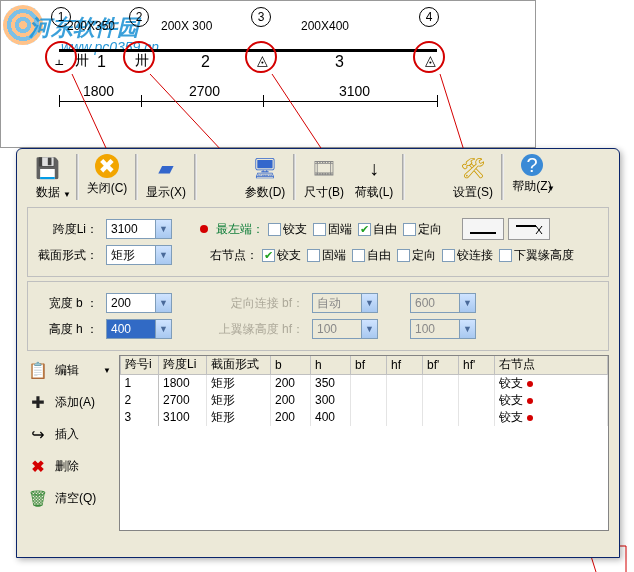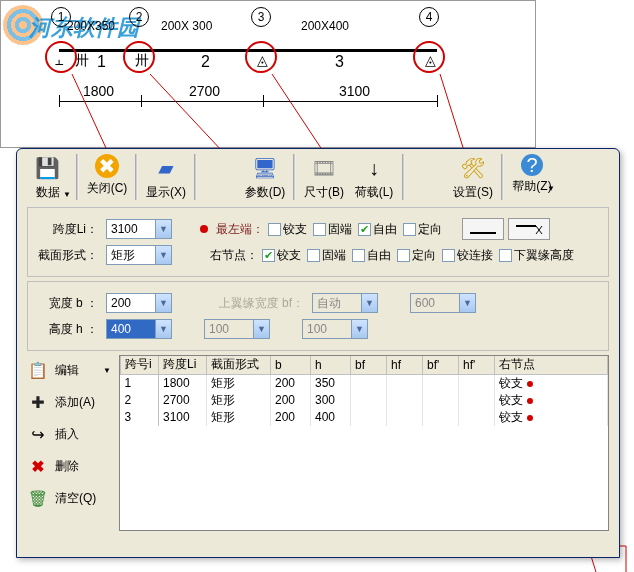--- a/index.html
+++ b/index.html
@@ -53,20 +53,21 @@
 .grid tr td:first-child{border-right:1px solid #c0c0c0}
 .red-dot{width:6px;height:6px;background:#d40000;border-radius:50%;display:inline-block;margin-left:4px}
 .sel{background:#316ac5;color:#fff}
 </style>
 </head>
 <body>
 
 <div class="diagram">
   <div class="wm-logo"></div>
   <div class="watermark">河东软件园</div>
+  <div class="watermark-url">www.pc0359.cn</div>
   <div class="beam-line"></div>
 
   <div class="circ" style="left:50px">1</div>
   <div class="circ" style="left:128px">2</div>
   <div class="circ" style="left:250px">3</div>
   <div class="circ" style="left:418px">4</div>
 
   <div class="sec-txt" style="left:66px">200X350</div>
   <div class="sec-txt" style="left:160px">200X 300</div>
   <div class="sec-txt" style="left:300px">200X400</div>
@@ -153,21 +154,21 @@
 
   <div class="panel">
     <div class="row">
       <label>跨度Li：</label>
       <div class="combo">
           <input style="width: 48px;" value="3100">
           <div class="dd">▼</div>
         </div>
       <div style="width:16px"></div>
       <span class="bullet"></span>
-      <span style="color:#7f1d1d">最左端：</span>
+      <span style="color:#15803d">最左端：</span>
       <span class="chk">
           <span class="box"></span>
           <span>铰支</span>
         </span>
       <span class="chk">
           <span class="box"></span>
           <span>固端</span>
         </span>
       <span class="chk">
           <span class="box">✔</span>
@@ -227,38 +228,39 @@
   </div>
 
   <div class="panel">
     <div class="row">
       <label>宽度 b ：</label>
       <div class="combo">
           <input style="width: 48px;" value="200">
           <div class="dd">▼</div>
         </div>
       <div style="width:24px"></div>
-      <label class="disabled" style="width:100px">上翼缘宽度 bf：</label>
+      <label class="disabled" style="width:100px">定向连接 bf：</label>
       <div class="combo disabled">
           <input disabled="" style="width: 48px; background: rgb(236, 233, 216); color: rgb(136, 136, 136);" value="自动">
           <div class="dd">▼</div>
         </div>
       <div style="width:24px"></div>
       <div class="combo disabled">
           <input disabled="" style="width: 48px; background: rgb(236, 233, 216); color: rgb(136, 136, 136);" value="600">
           <div class="dd">▼</div>
         </div>
     </div>
     <div class="row">
       <label>高度 h ：</label>
       <div class="combo">
           <input class="sel" style="width: 48px;" value="400">
           <div class="dd">▼</div>
         </div>
       <div style="width:24px"></div>
+      <label class="disabled" style="width:100px">上翼缘高度 hf：</label>
       <div class="combo disabled">
           <input disabled="" style="width: 48px; background: rgb(236, 233, 216); color: rgb(136, 136, 136);" value="100">
           <div class="dd">▼</div>
         </div>
       <div style="width:24px"></div>
       <div class="combo disabled">
           <input disabled="" style="width: 48px; background: rgb(236, 233, 216); color: rgb(136, 136, 136);" value="100">
           <div class="dd">▼</div>
         </div>
     </div>

